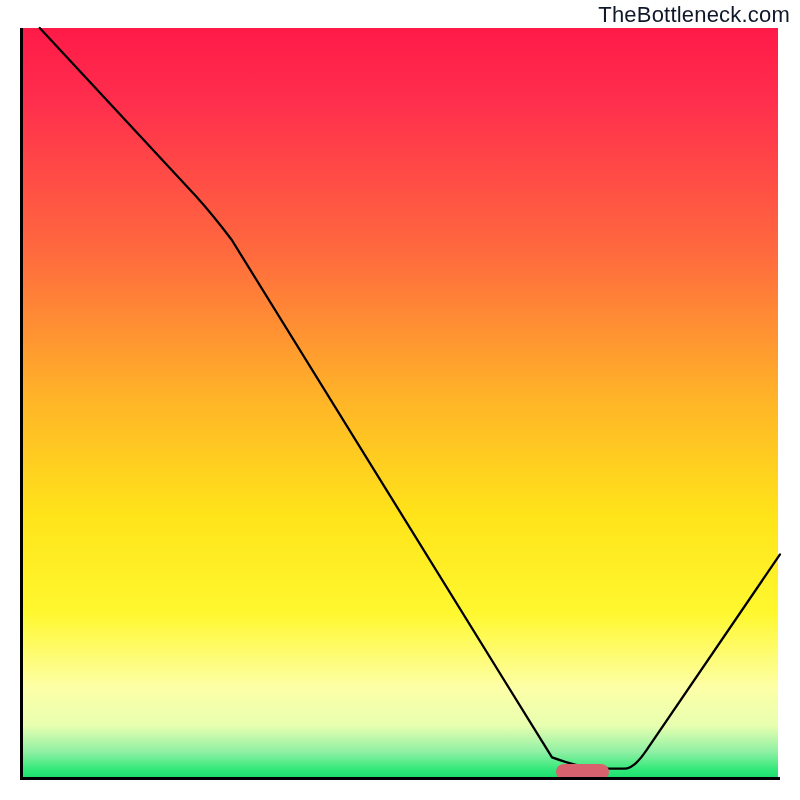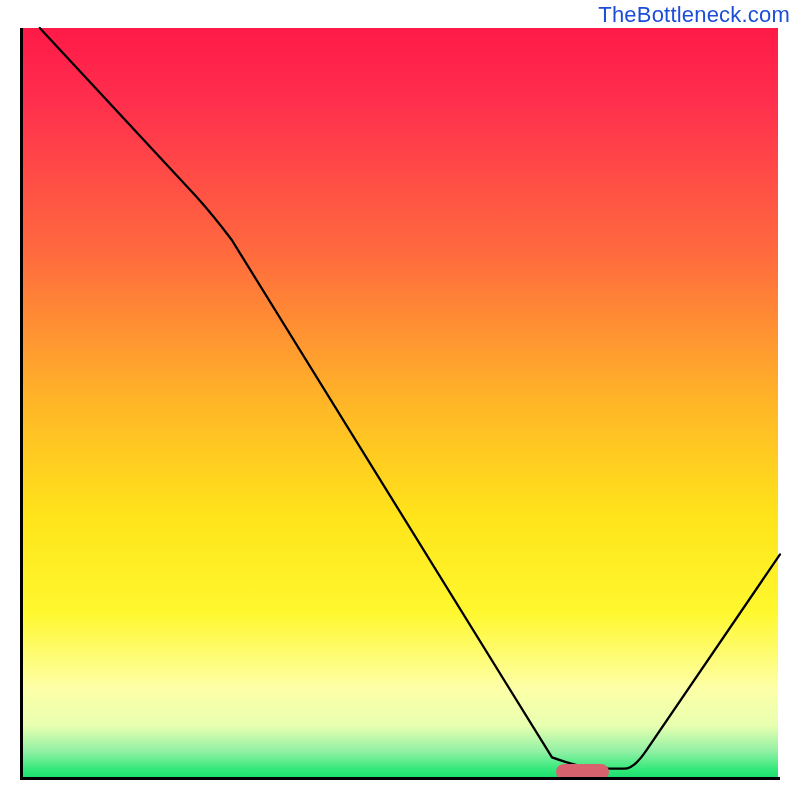--- a/index.html
+++ b/index.html
@@ -10,21 +10,21 @@
     height: 800px;
     background: #fff;
   }
   .watermark {
     position: absolute;
     top: 2px;
     right: 10px;
     font-family: Arial, Helvetica, sans-serif;
     font-size: 22px;
     font-weight: 500;
-    color: #1d4ed8;
+    color: #0f172a;
     letter-spacing: 0.2px;
   }
   .plot-area {
     position: absolute;
     left: 20px;
     top: 28px;
     width: 760px;
     height: 752px;
   }
   .gradient-bg {

